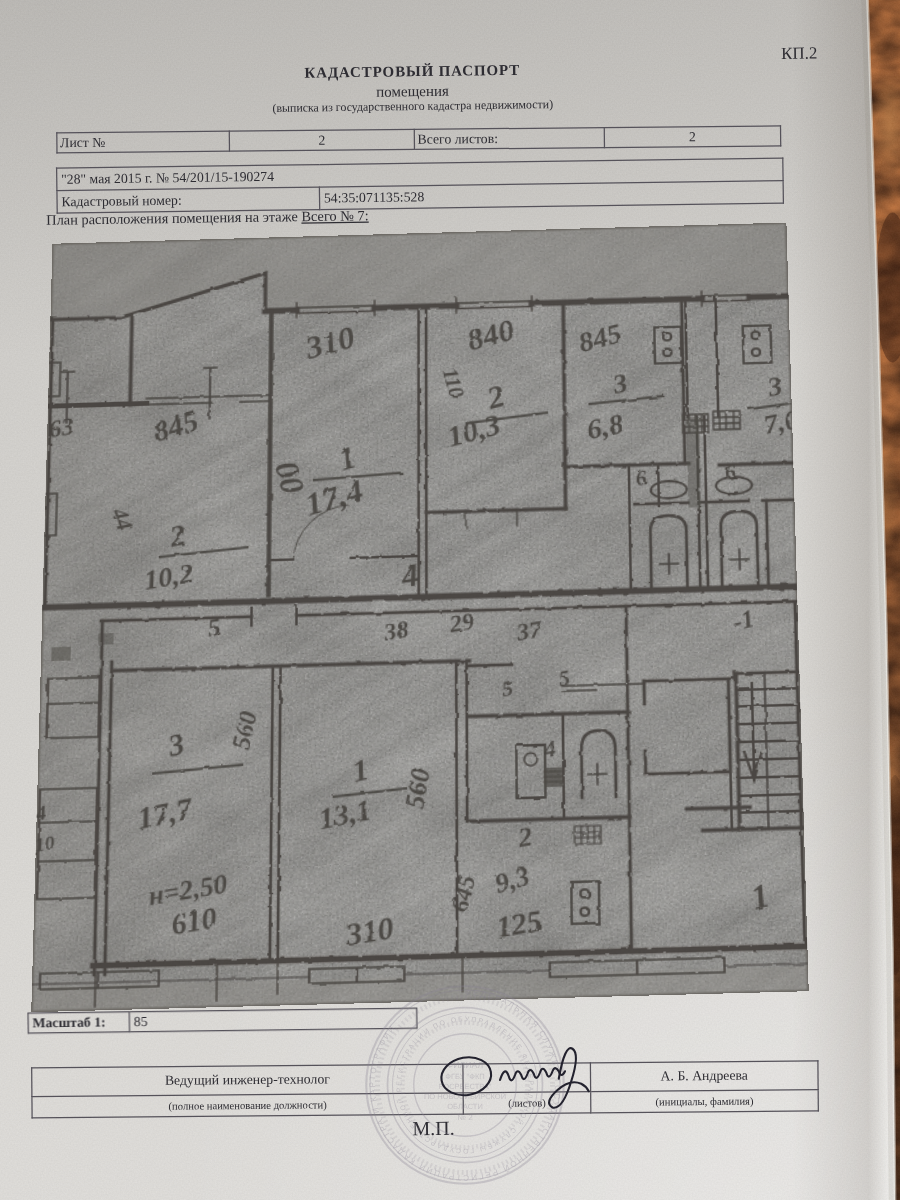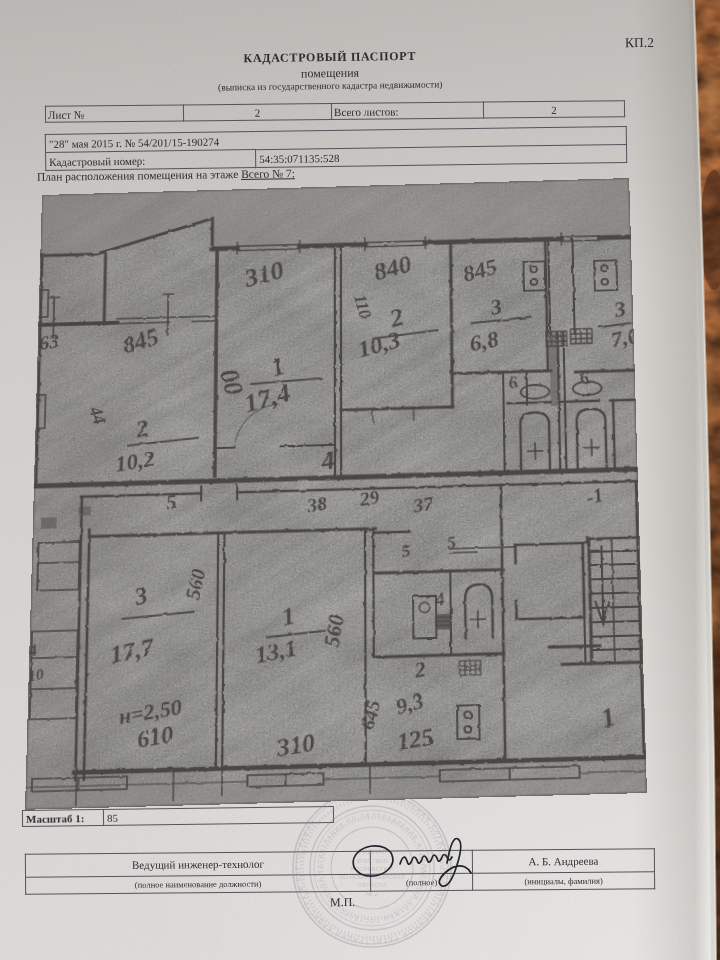--- a/index.html
+++ b/index.html
@@ -468,27 +468,27 @@
 <table class="abs" style="left:25px;top:851px;width:630px;border-collapse:collapse;transform:rotate(-0.5deg);
   color:#2e2d33;" cellspacing="0">
 <tbody>
       <tr>
  <td style="border:1px solid #55525a;width:342px;height:20px;text-align:center;font-size:11px;">Ведущий инженер-технолог</td>
  <td style="border:1px solid #55525a;width:99px;"></td>
  <td style="border:1px solid #55525a;text-align:center;font-size:11px;">А. Б. Андреева</td>
 </tr>
 <tr>
  <td style="border:1px solid #55525a;height:14px;text-align:center;font-size:8.5px;">(полное наименование должности)</td>
- <td style="border:1px solid #55525a;text-align:center;font-size:8.5px;">(полное)</td>
+ <td style="border:1px solid #55525a;text-align:center;font-size:8.5px;">(листов)</td>
  <td style="border:1px solid #55525a;text-align:center;font-size:8.5px;">(инициалы, фамилия)</td>
 </tr>
 </tbody>
   </table>
 
-<div class="abs tx" style="left:330px;top:895px;font-size:12px;transform:rotate(-0.6deg);text-align:center;">М.П.</div>
+<div class="abs tx" style="left:330px;top:895px;font-size:16px;transform:rotate(-0.6deg);text-align:center;">М.П.</div>
 
 <svg class="abs" width="300" height="220" viewBox="0 0 300 220" style="left:222px;top:760px;pointer-events:none;">
 <defs>
       <filter id="stampblur" x="-5%" y="-5%" width="110%" height="110%">
         <feGaussianBlur stdDeviation="0.55"></feGaussianBlur>
       </filter>
     </defs>
 <defs>
 <path id="ringT" d="M150,36 a72,72 0 1 1 -0.01,0" fill="none"></path>
 <path id="ringT2" d="M150,57 a51,51 0 1 1 -0.01,0" fill="none"></path>

